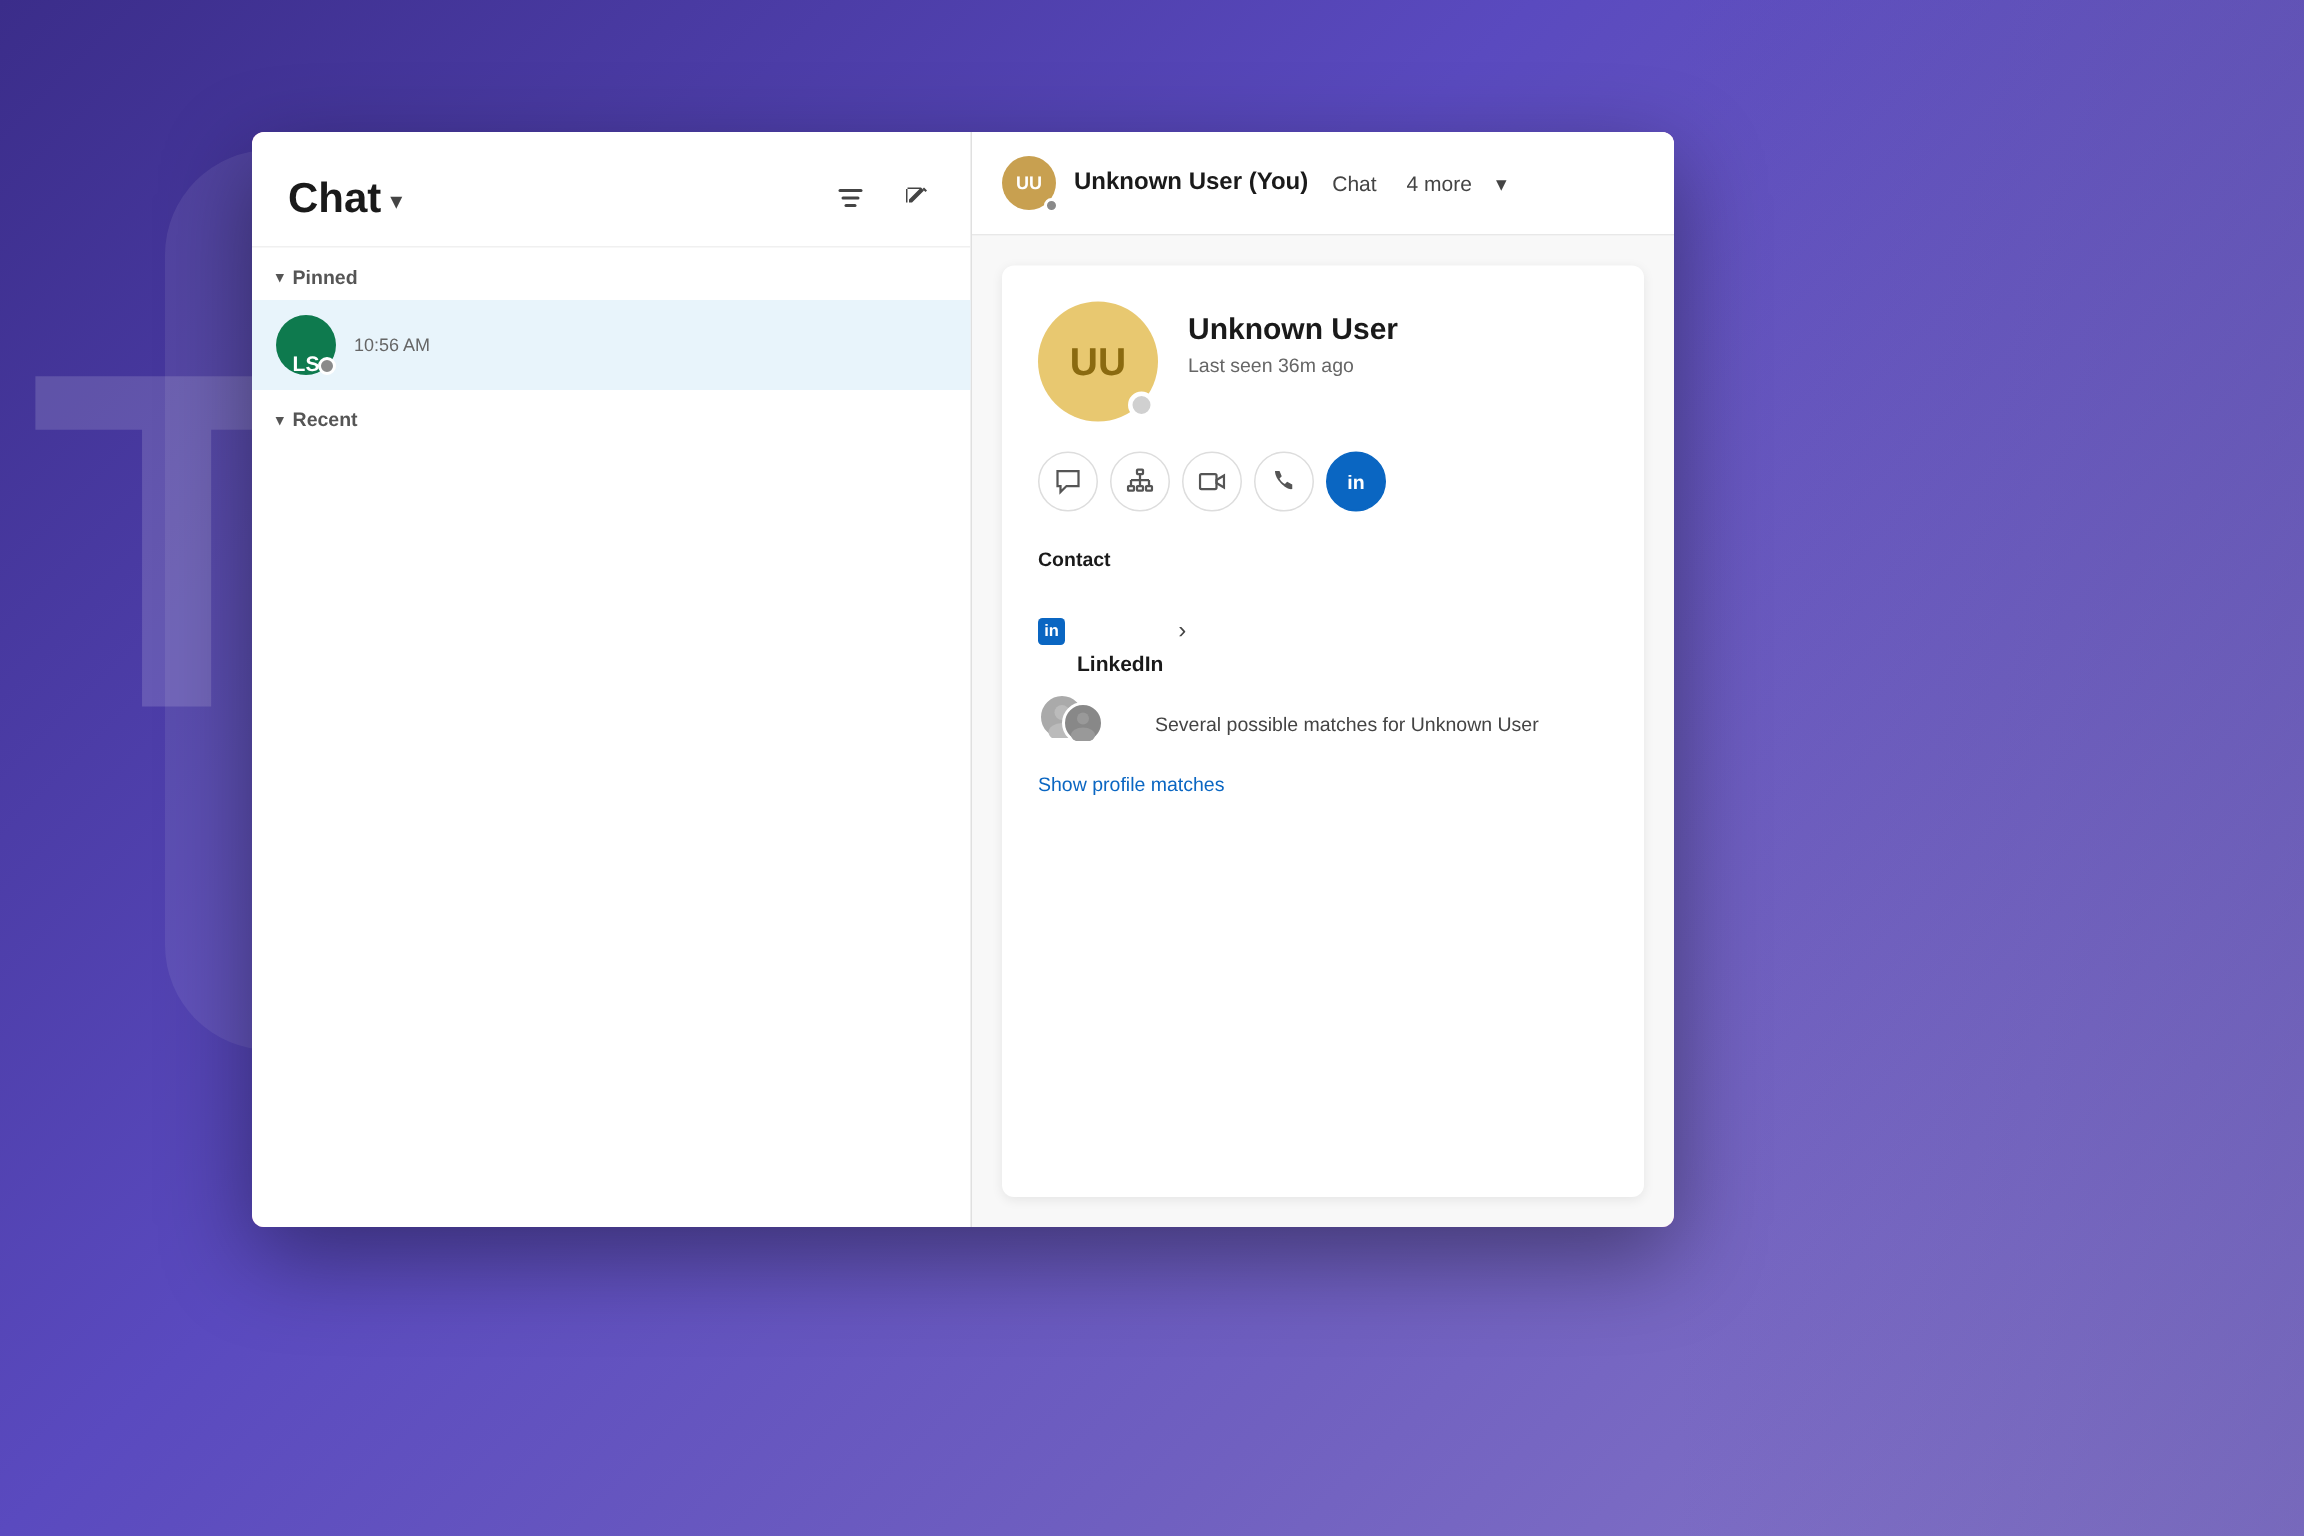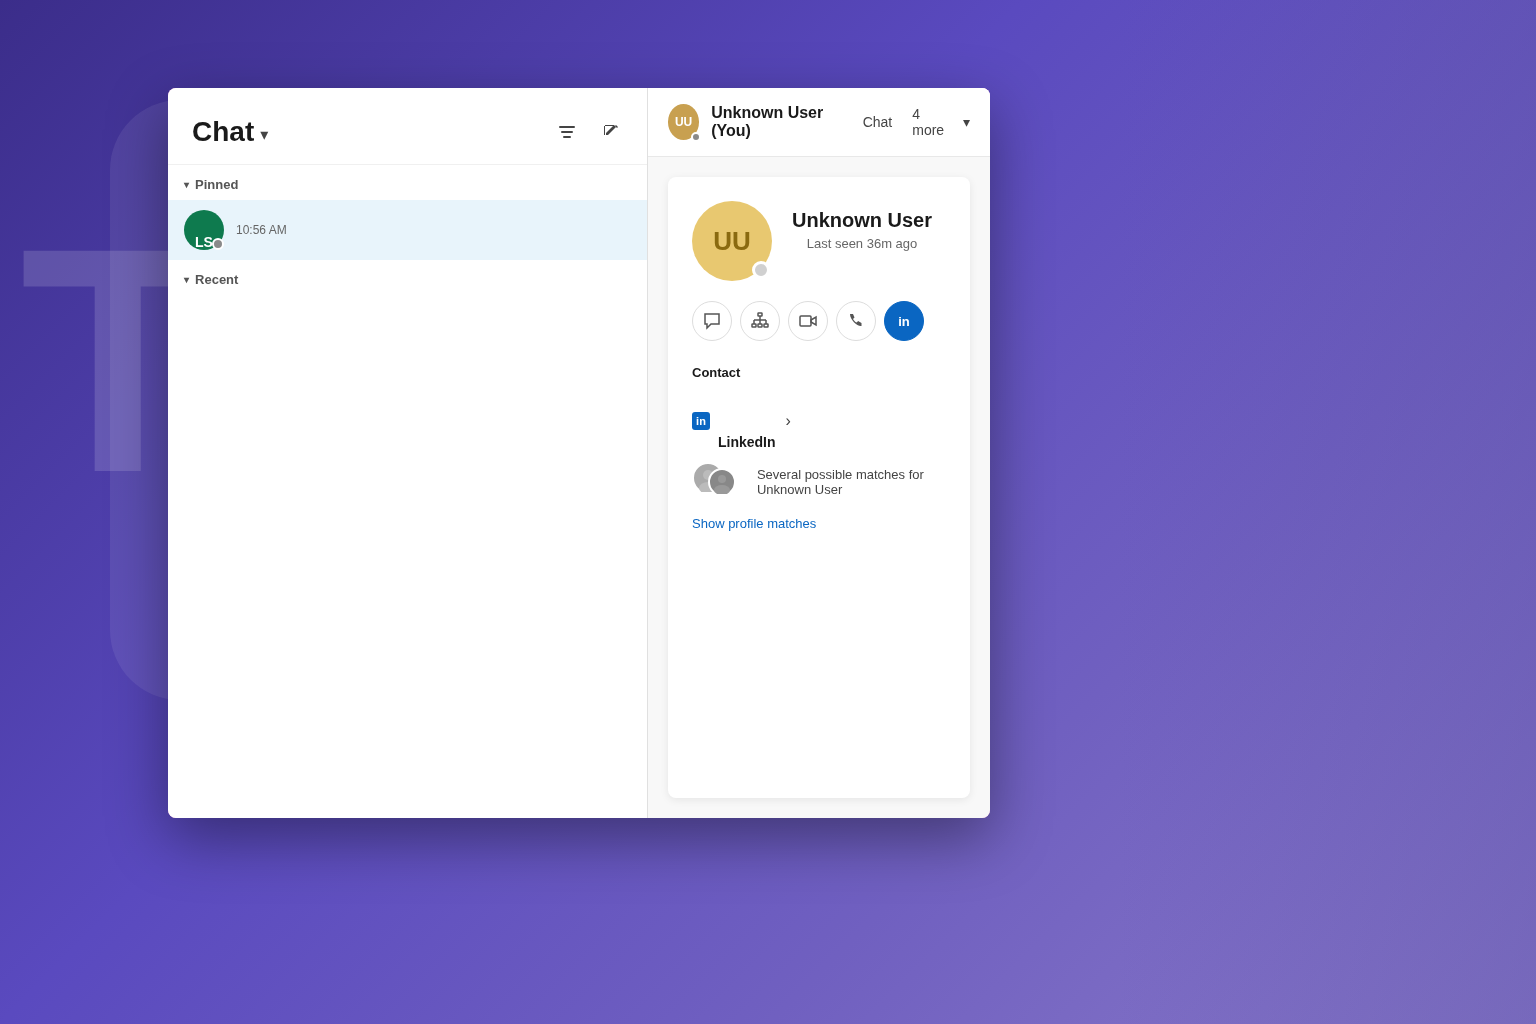--- a/index.html
+++ b/index.html
@@ -52,21 +52,21 @@
       height: 1024px;
       background: linear-gradient(to right, transparent, rgba(80,70,160,0.3));
       z-index: 1;
     }
 
     
     .teams-window {
       position: absolute;
       left: 168px;
       top: 88px;
-      width: 822px;
+      width: 948px;
       height: 730px;
       display: flex;
       background: #f9a8d4;
       border-radius: 8px;
       box-shadow: 0 20px 60px rgba(0,0,0,0.4);
       z-index: 10;
       overflow: hidden;
     }
 
     
@@ -321,21 +321,20 @@
     .profile-display-name {
       font-size: 20px;
       font-weight: 700;
       color: #1a1a1a;
     }
 
     .profile-last-seen {
       font-size: 13px;
       color: #666;
       margin-top: 4px;
-      text-align: center;
     }
 
     
     .profile-actions {
       display: flex;
       gap: 8px;
       margin-bottom: 24px;
     }
 
     .profile-action-btn {

